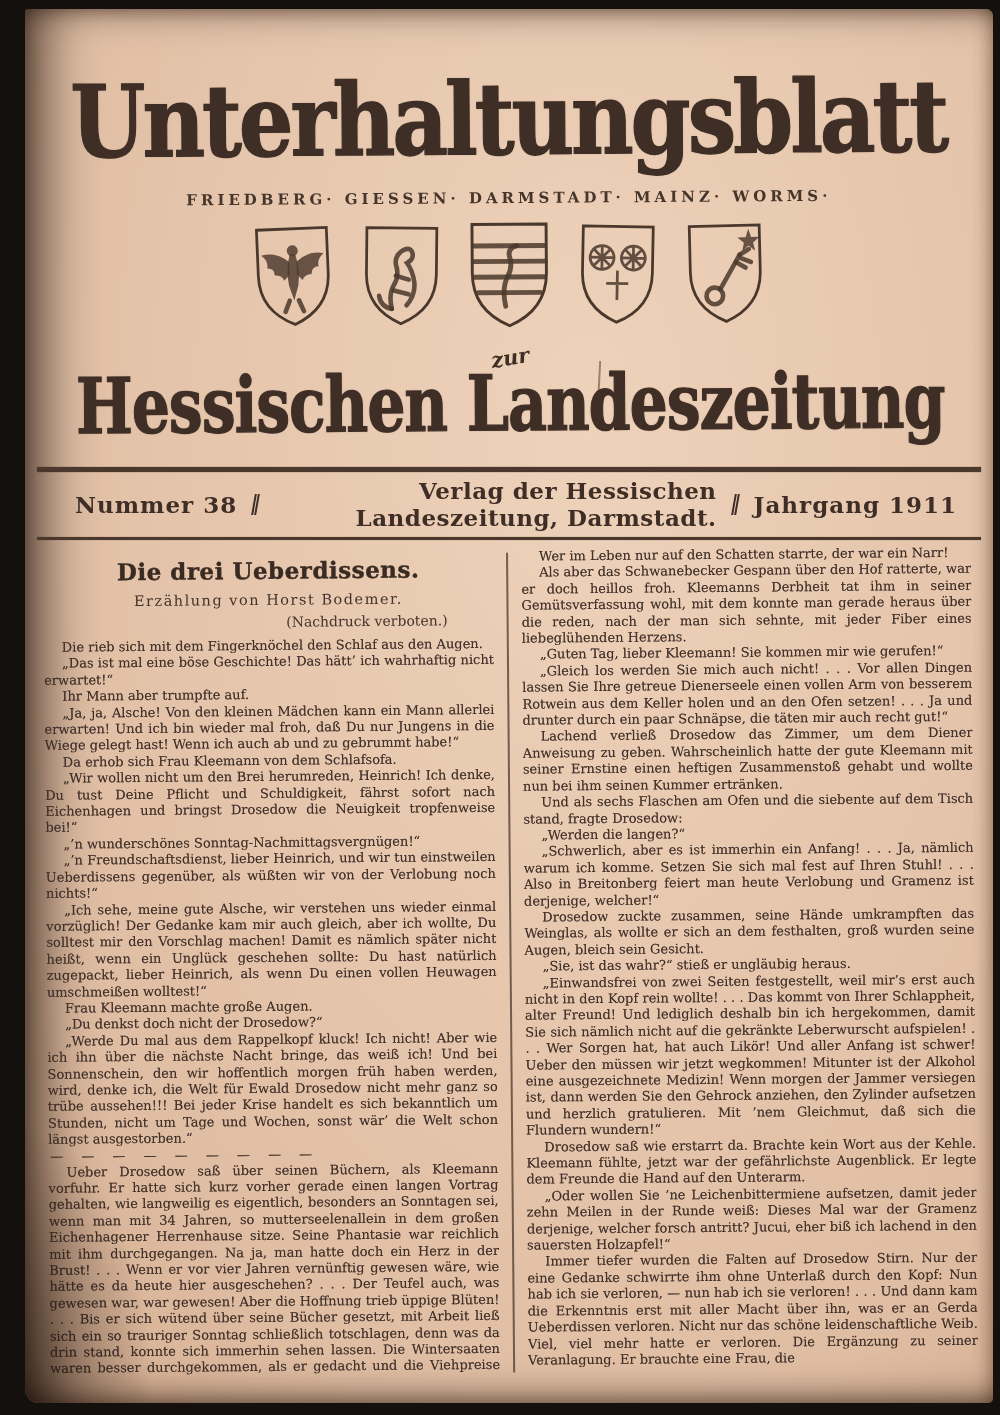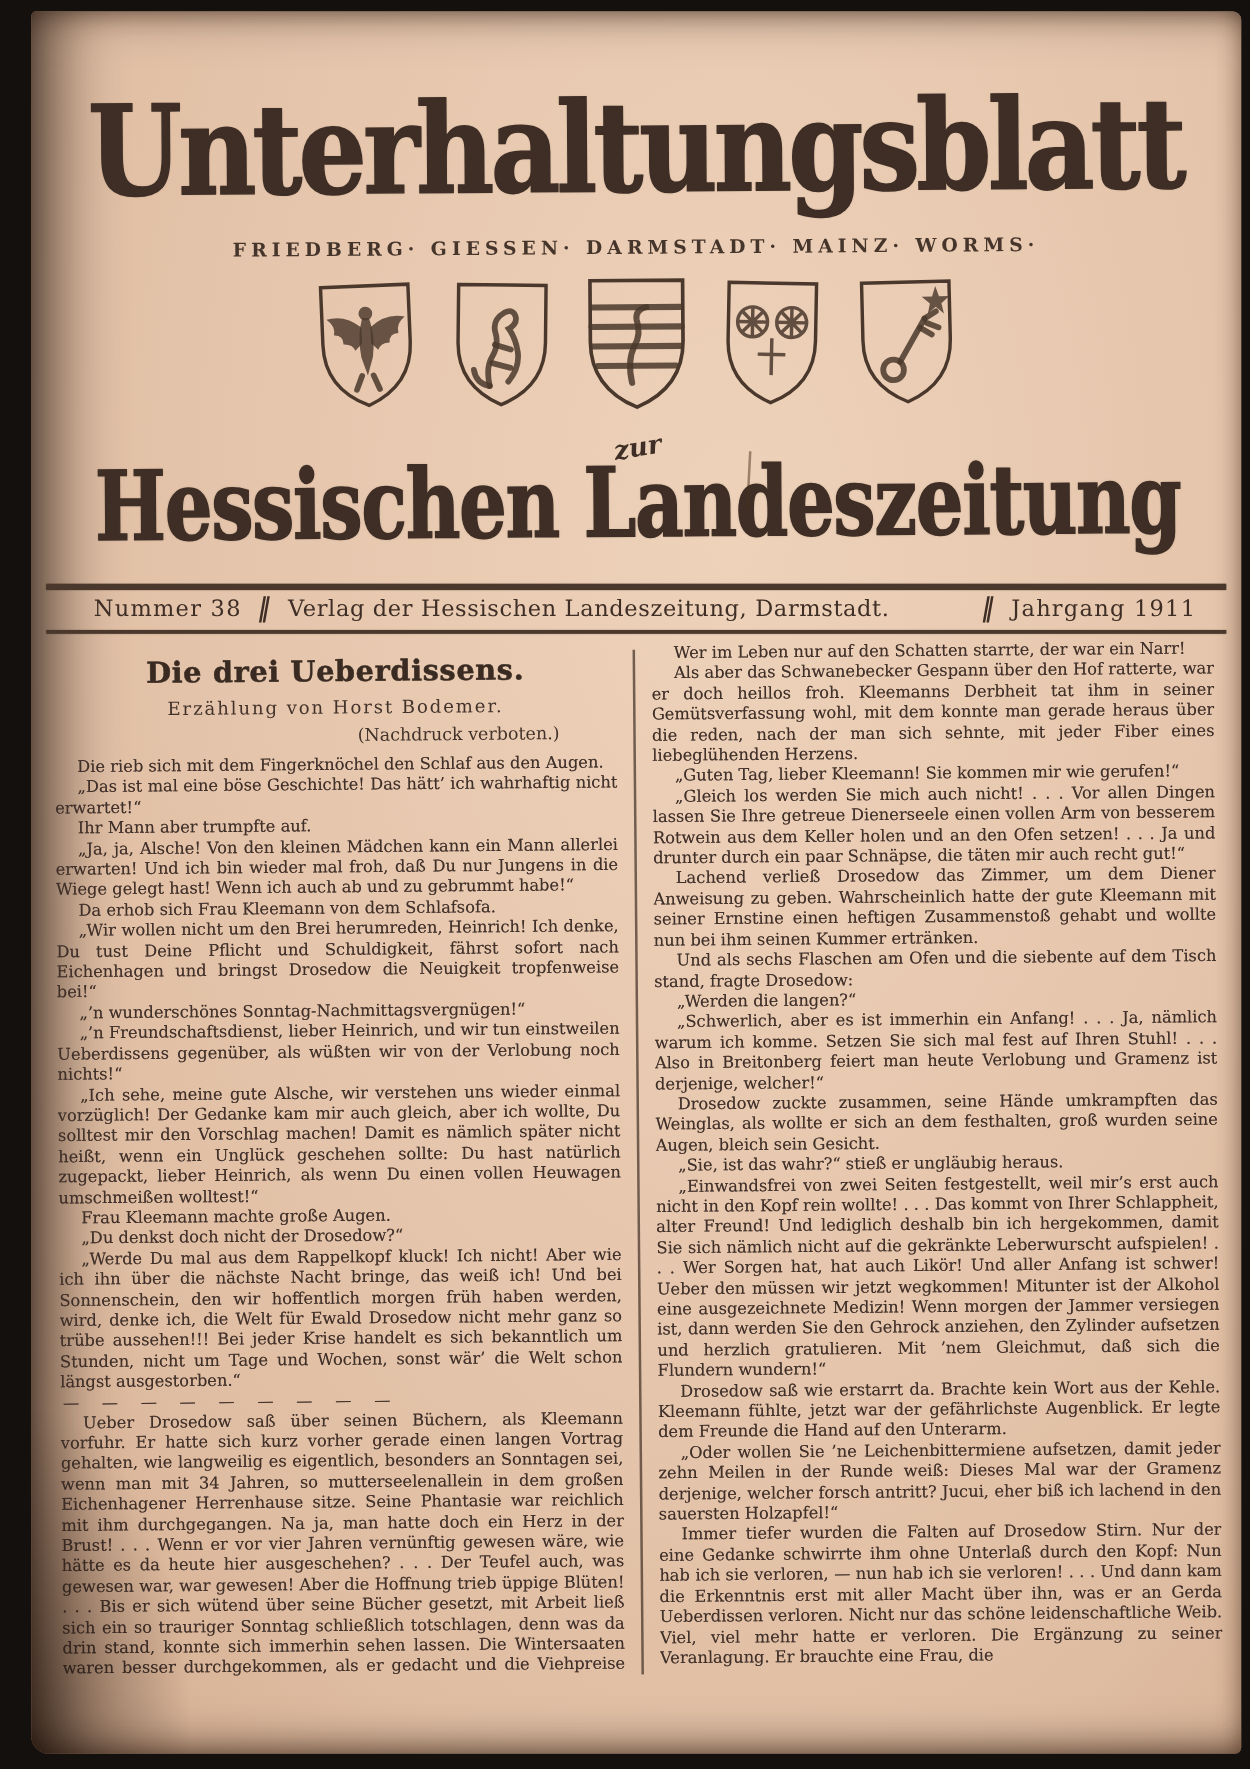--- a/index.html
+++ b/index.html
@@ -36,23 +36,23 @@
   .zur-row{text-align:center;height:26px}
   .zur{display:inline-block;font-size:21px;font-weight:bold;font-style:italic;transform:rotate(-9deg);color:#3e2e25}
 
   .m-sub{font-weight:bold;font-size:60px;line-height:1;letter-spacing:-1px;color:#3e2e25;margin-top:4px;
     transform:scaleY(1.28);transform-origin:50% 60%;-webkit-text-stroke:1px #3e2e25;
     text-shadow:0 0 1.5px rgba(62,46,37,.45)}
 
   .rule{background:#4a382c;height:5px;margin:32px 12px 0;box-shadow:0 0 1px rgba(60,40,25,.7)}
   .rule.thin{height:3px;margin-top:0}
 
-  .issuebar{display:flex;align-items:center;margin:5px 14px 6px;font-weight:normal;font-size:18px;color:#3e2e25}
+  .issuebar{display:flex;align-items:center;margin:5px 14px 6px;font-weight:bold;font-size:23px;color:#3e2e25}
   .issuebar .num{padding-left:36px;white-space:nowrap;letter-spacing:1px}
-  .issuebar .pub{flex:1;text-align:left;letter-spacing:.5px}
+  .issuebar .pub{flex:1;text-align:right;letter-spacing:.5px}
   .issuebar .year{padding-right:22px;white-space:nowrap;letter-spacing:1px}
   .dsep{width:5px;height:21px;border-left:2.5px solid #3e2e25;border-right:2.5px solid #3e2e25;transform:skewX(-10deg);margin:0 16px}
 
   .columns{display:flex;margin:12px 16px 0 18px;height:824px;overflow:hidden;transform:rotate(-0.5deg);transform-origin:10% 0}
   .col{width:450px;overflow:hidden}
   .coldiv{width:2px;background:#4a382c;opacity:.75;margin:4px 13px 0}
 
   .article-title{font-size:23px;font-weight:bold;text-align:center;letter-spacing:.5px;color:#3a2b22;-webkit-text-stroke:.4px #3a2b22;margin-top:6px}
   .byline{text-align:center;font-size:14.5px;letter-spacing:1.5px;margin-top:8px;color:#42322a}
   .notice{text-align:right;font-size:14px;padding-right:46px;margin-top:6px;margin-bottom:8px;color:#42322a}

